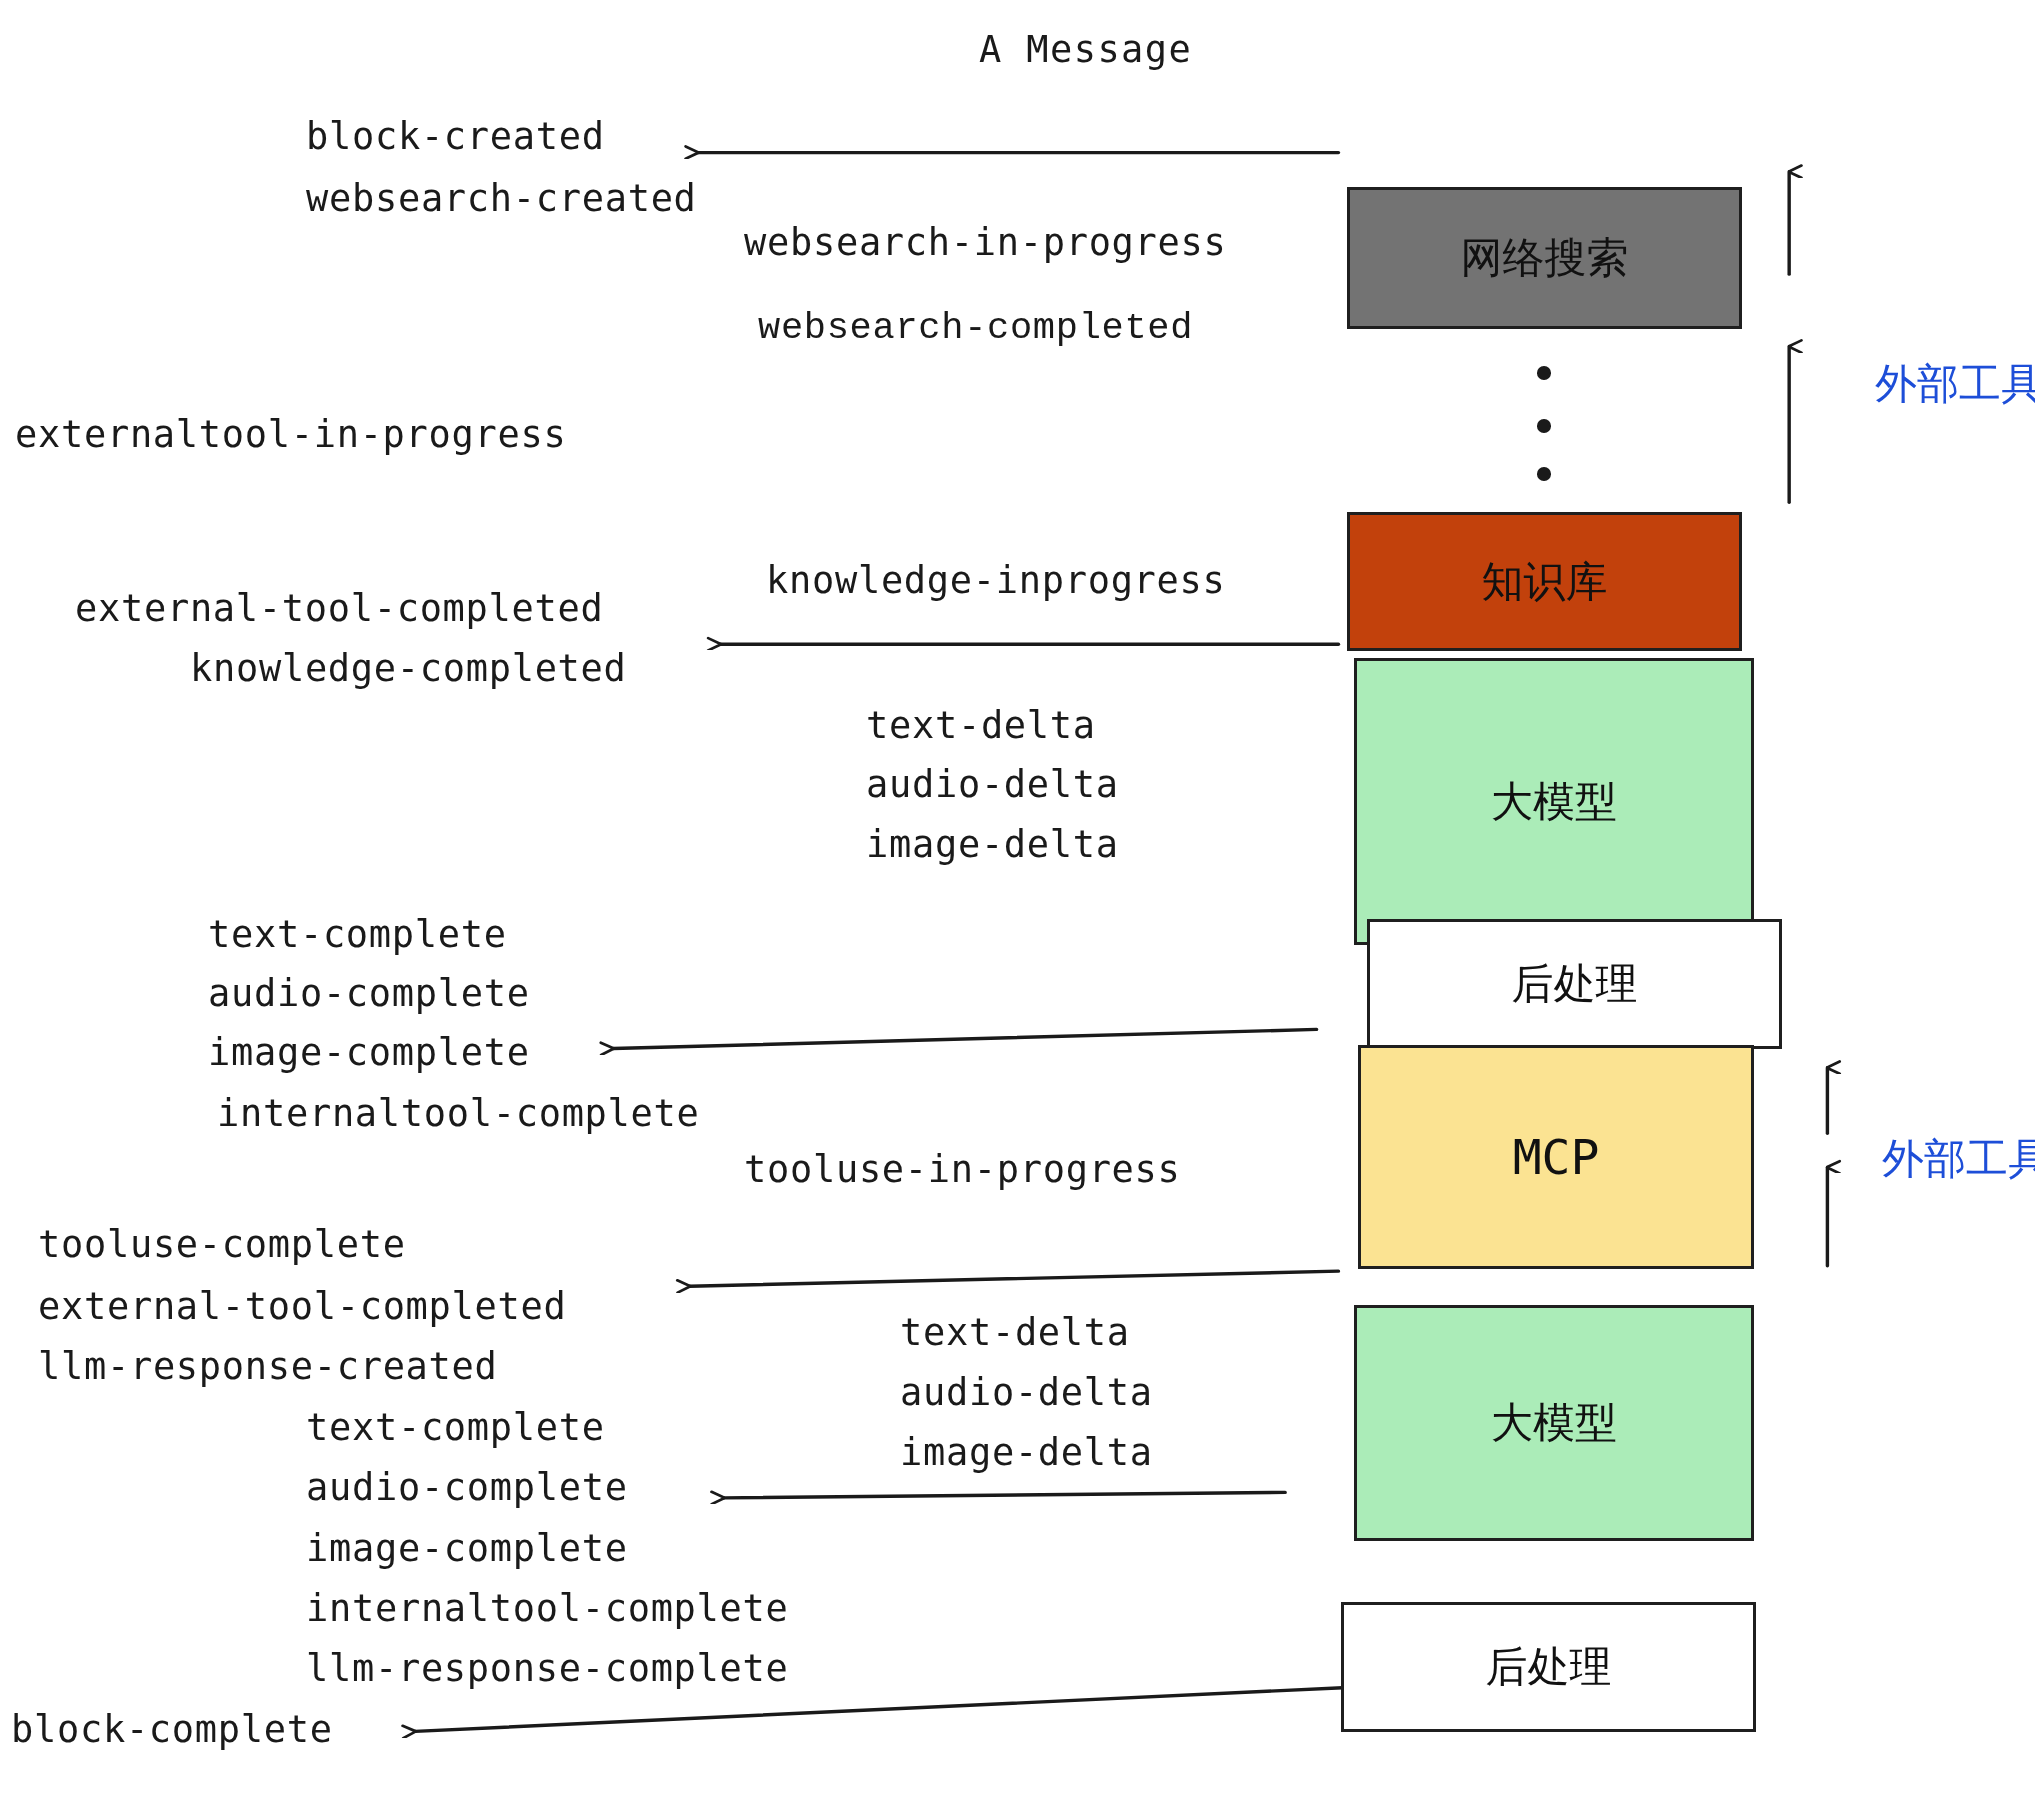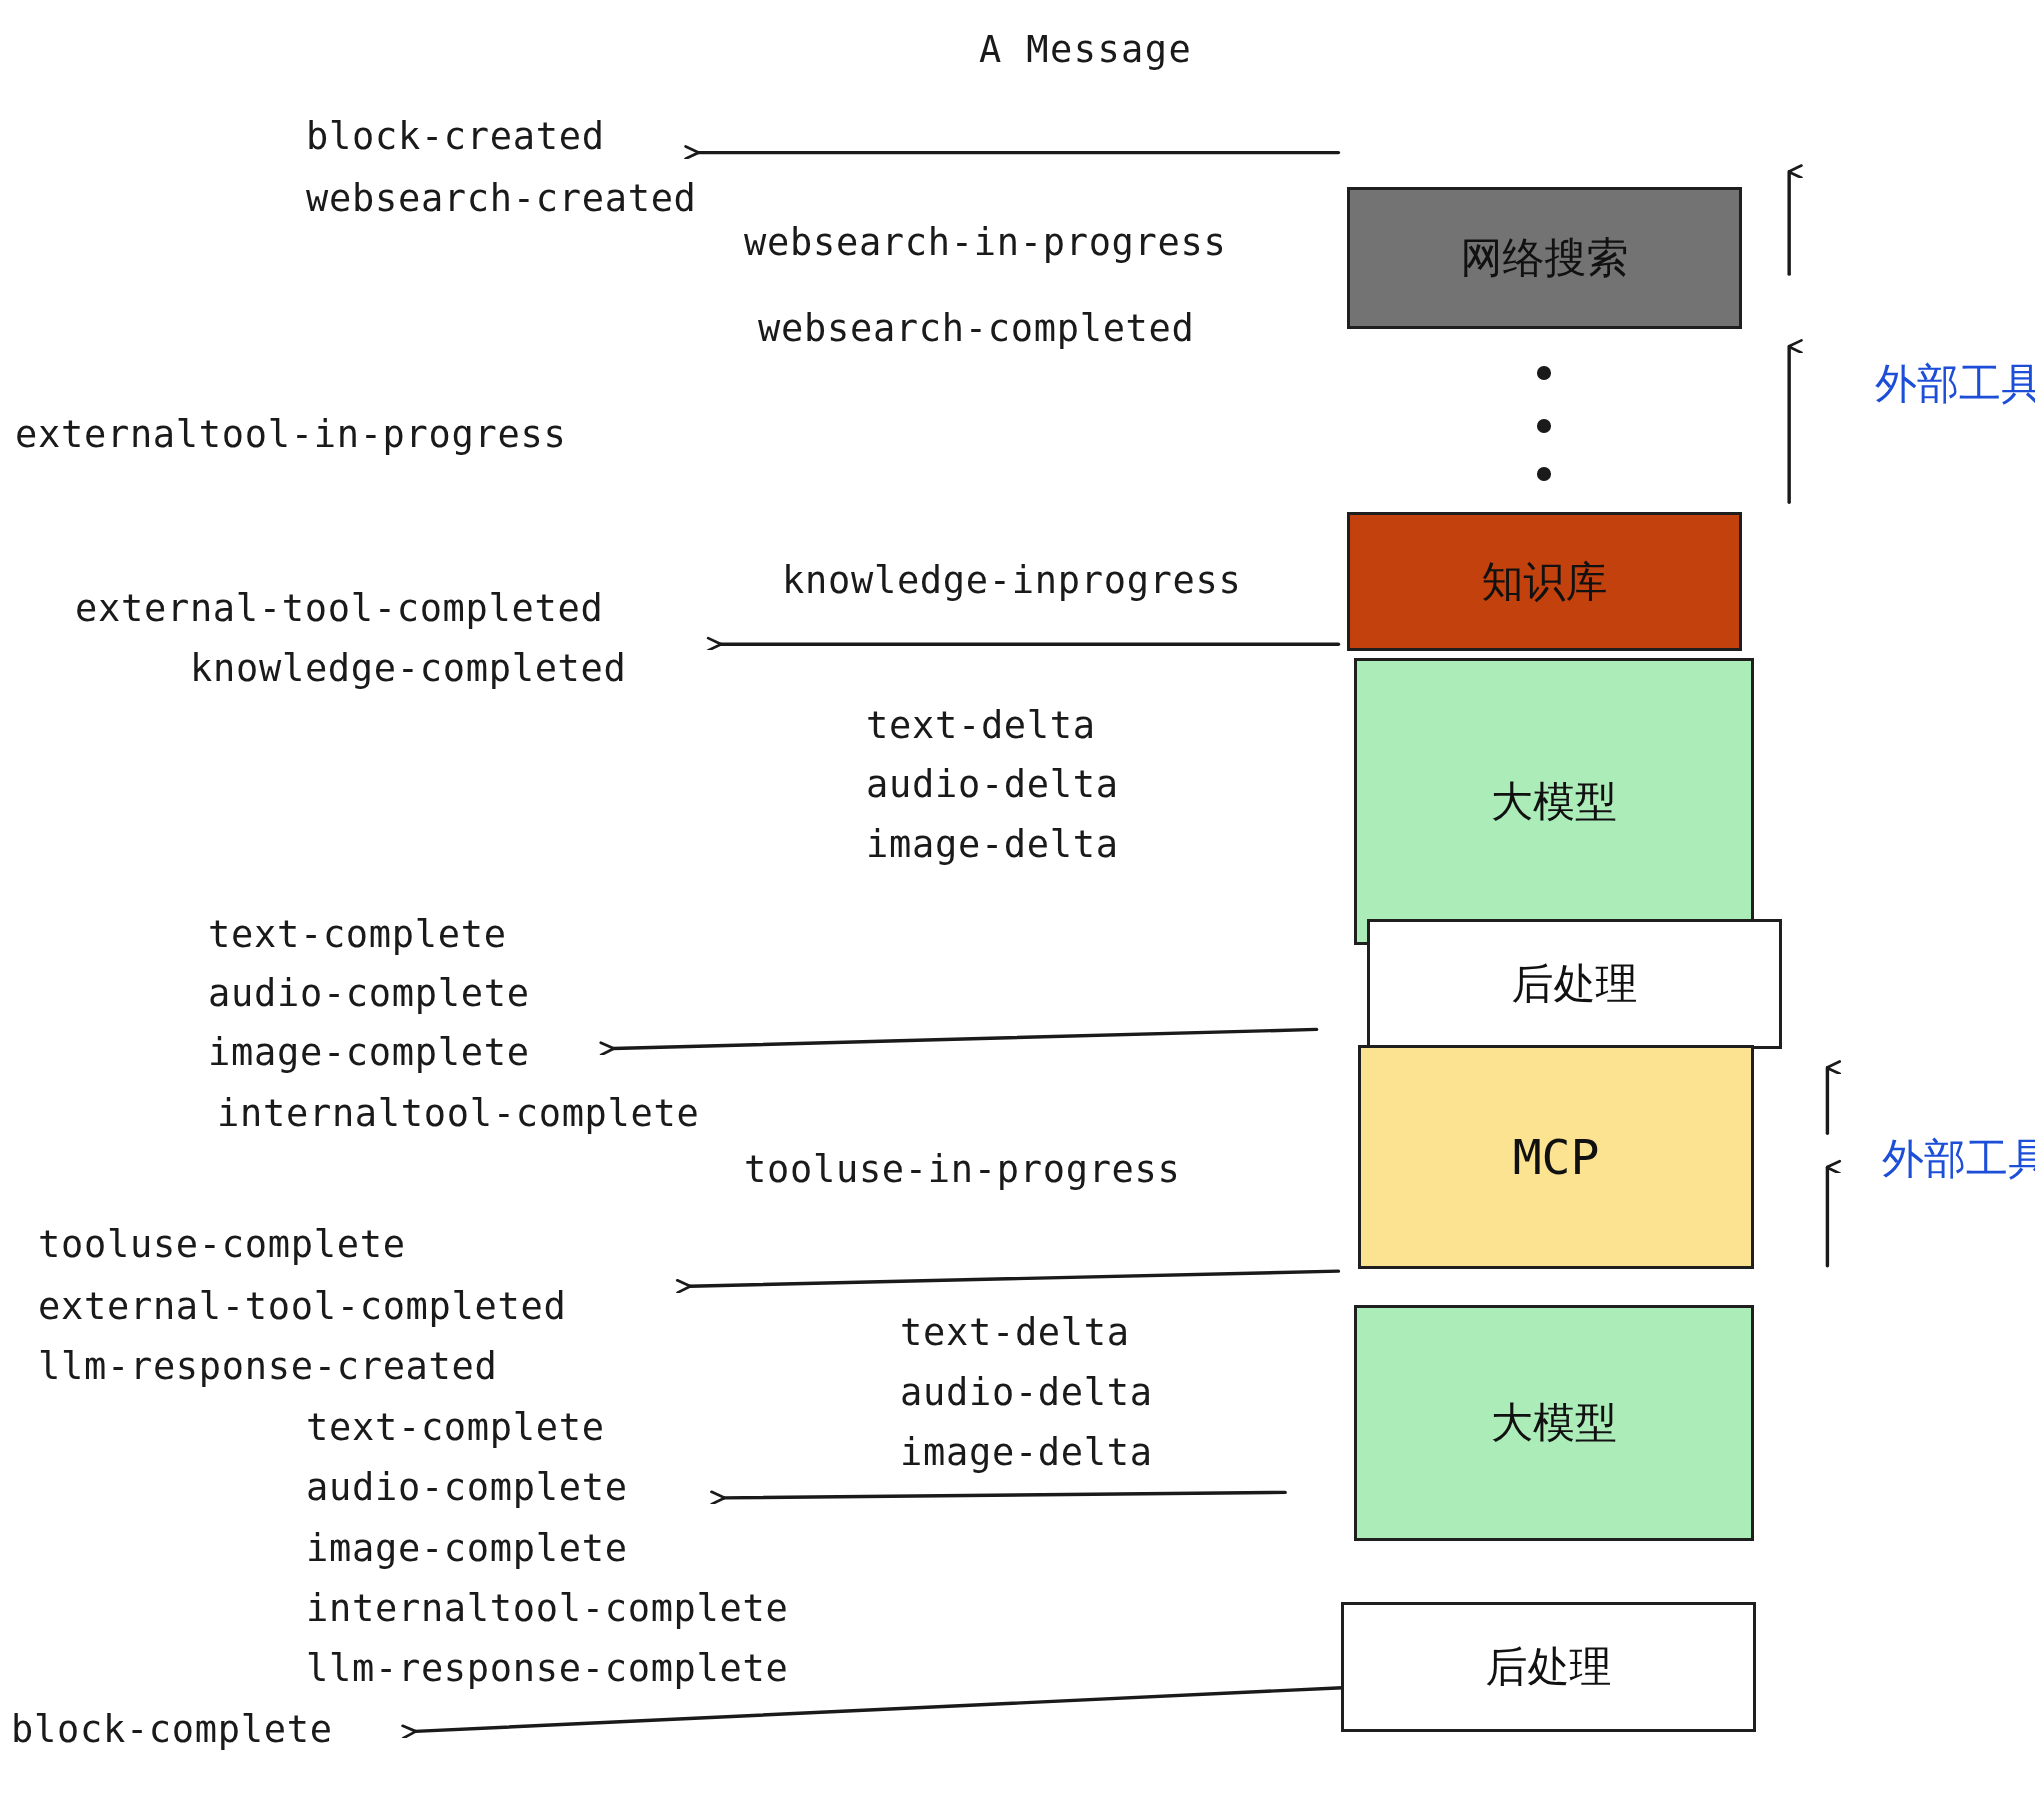--- a/index.html
+++ b/index.html
@@ -55,23 +55,23 @@
         <line x1="2676" y1="1686" x2="2676" y2="1830" marker-end="url(#ahu)" transform="rotate(180 2676 1758)"></line>
       </g>
   </svg>
 
   <div class="title" style="left:979px;top:12.3px;">A Message</div>
 
   <div id="events-layer">
       <div class="evt" style="left: 306px; top: 102px;">block-created</div>
       <div class="evt" style="left: 306px; top: 164px;">websearch-created</div>
       <div class="evt" style="left: 744px; top: 208px;">websearch-in-progress</div>
-      <div class="evt" style="left: 758px; top: 294px;">websearch-completed</div>
+      <div class="evt" style="left: 758px; top: 294px; font-family: Liberation Mono, monospace;">websearch-completed</div>
       <div class="evt" style="left: 15px; top: 400px;">externaltool-in-progress</div>
-      <div class="evt" style="left: 766px; top: 546px; margin-left: 16px;">knowledge-inprogress</div>
+      <div class="evt" style="left: 766px; top: 546px;">knowledge-inprogress</div>
       <div class="evt" style="left: 75px; top: 574px;">external-tool-completed</div>
       <div class="evt" style="left: 190px; top: 634px;">knowledge-completed</div>
       <div class="evt" style="left: 866px; top: 691px;">text-delta</div>
       <div class="evt" style="left: 866px; top: 750px;">audio-delta</div>
       <div class="evt" style="left: 866px; top: 810px;">image-delta</div>
       <div class="evt" style="left: 208px; top: 900px;">text-complete</div>
       <div class="evt" style="left: 208px; top: 959px;">audio-complete</div>
       <div class="evt" style="left: 208px; top: 1018px;">image-complete</div>
       <div class="evt" style="left: 217px; top: 1079px;">internaltool-complete</div>
       <div class="evt" style="left: 744px; top: 1135px;">tooluse-in-progress</div>

